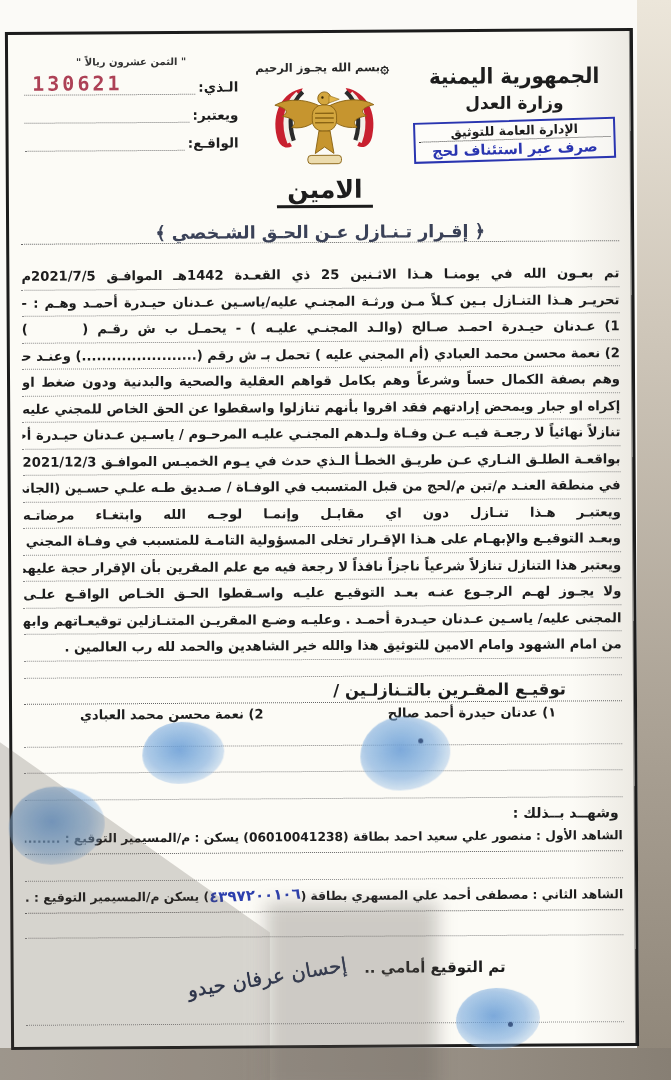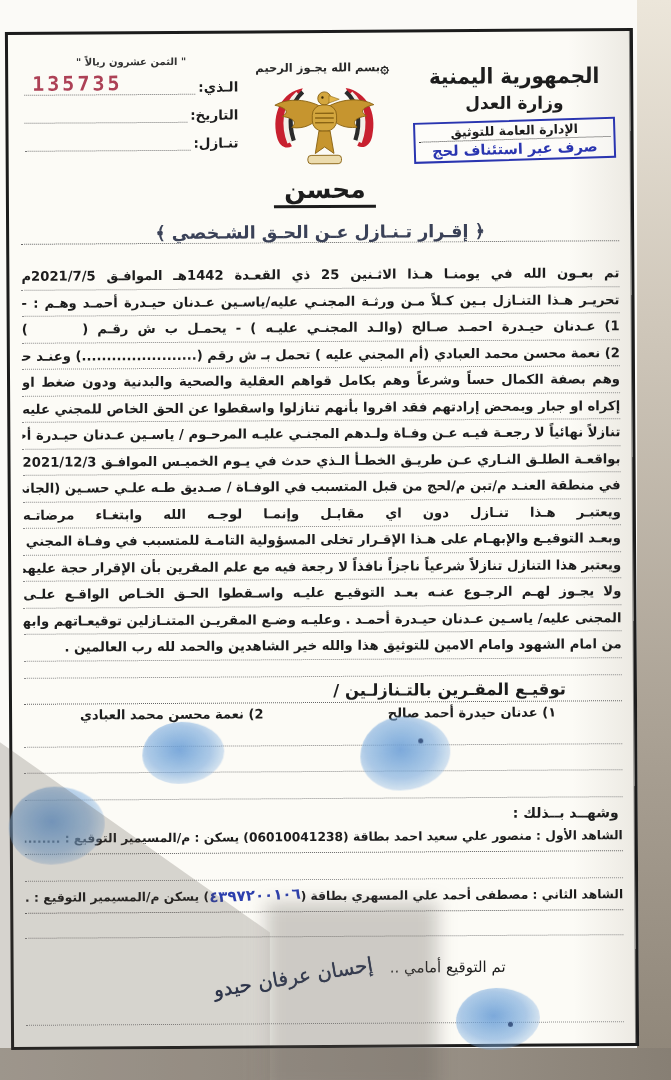--- a/index.html
+++ b/index.html
@@ -64,21 +64,21 @@
     rgba(130,176,226,.3) 72%,rgba(140,180,230,0) 86%);filter:blur(.4px);}
   .print .spot{position:absolute;width:5px;height:5px;border-radius:50%;background:#26406e;opacity:.8;}
   
   .wit-heading{font-size:14px;font-weight:800;padding:3px 4px 0 0;}
   .witness{font-size:12.3px;font-weight:800;line-height:30px;border-bottom:1.2px dotted #666;
     white-space:nowrap;overflow:hidden;}
   .ink-num{color:#2c3fae;font-size:15px;font-weight:700;unicode-bidi:bidi-override;direction:rtl;
     letter-spacing:1px;display:inline-block;transform:rotate(-2deg);}
   
   .footer{display:flex;align-items:flex-start;padding-right:118px;gap:18px;margin-top:16px;height:58px;}
-  .signed{font-size:15px;font-weight:400;white-space:nowrap;padding-top:6px;}
+  .signed{font-size:15px;font-weight:700;white-space:nowrap;padding-top:6px;}
   .signature{color:#24304e;font-size:20px;white-space:nowrap;font-weight:400;
     transform:rotate(-9deg) translateY(12px);text-shadow:0 0 .7px #24304e;}
   .bottom-print{position:absolute;left:442px;bottom:-6px;width:84px;height:62px;}
 </style>
 </head>
 <body>
 
 <div class="stage">
   <div class="edge-right"></div>
   <div class="edge-bottom"></div>
@@ -122,37 +122,37 @@
             <circle cx="73" cy="20" r="1.3" fill="#3a2a08"></circle>
 
             <rect x="62" y="28" width="26" height="28" rx="11" fill="#d3a63e" stroke="#8a6414"></rect>
             <path d="M65,37 H85 M65,42 H85 M65,47 H85" stroke="#8a6414" stroke-width="1.5"></path>
 
             <path d="M69,56 L65,80 L75,73 L85,80 L81,56 Z" fill="#c6952f" stroke="#8a6414" stroke-width="1"></path>
 
             <rect x="57" y="82" width="36" height="9" rx="3.5" fill="#ecdcae" stroke="#8a6414"></rect>
           </svg>
         </div>
-        <div class="docword">محسن</div>
+        <div class="docword">الامين</div>
       </div>
 
       <div class="h-left">
         <div class="price">" الثمن عشرون ريالاً "</div>
         <div class="field">
           <span>الـذي:</span>
           <span class="dots">
-            <span class="serial">135735</span>
+            <span class="serial">130621</span>
           </span>
         </div>
         <div class="field">
-          <span>التاريخ:</span>
+          <span>ويعتبر:</span>
           <span class="dots"></span>
         </div>
         <div class="field">
-          <span>تنـازل:</span>
+          <span>الواقـع:</span>
           <span class="dots"></span>
         </div>
       </div>
     </div>
 
     <div class="heading-row">
       <span class="heading">﴿ إقـرار تـنـازل عـن الحـق الشـخصي ﴾</span>
     </div>
 
     <div>

